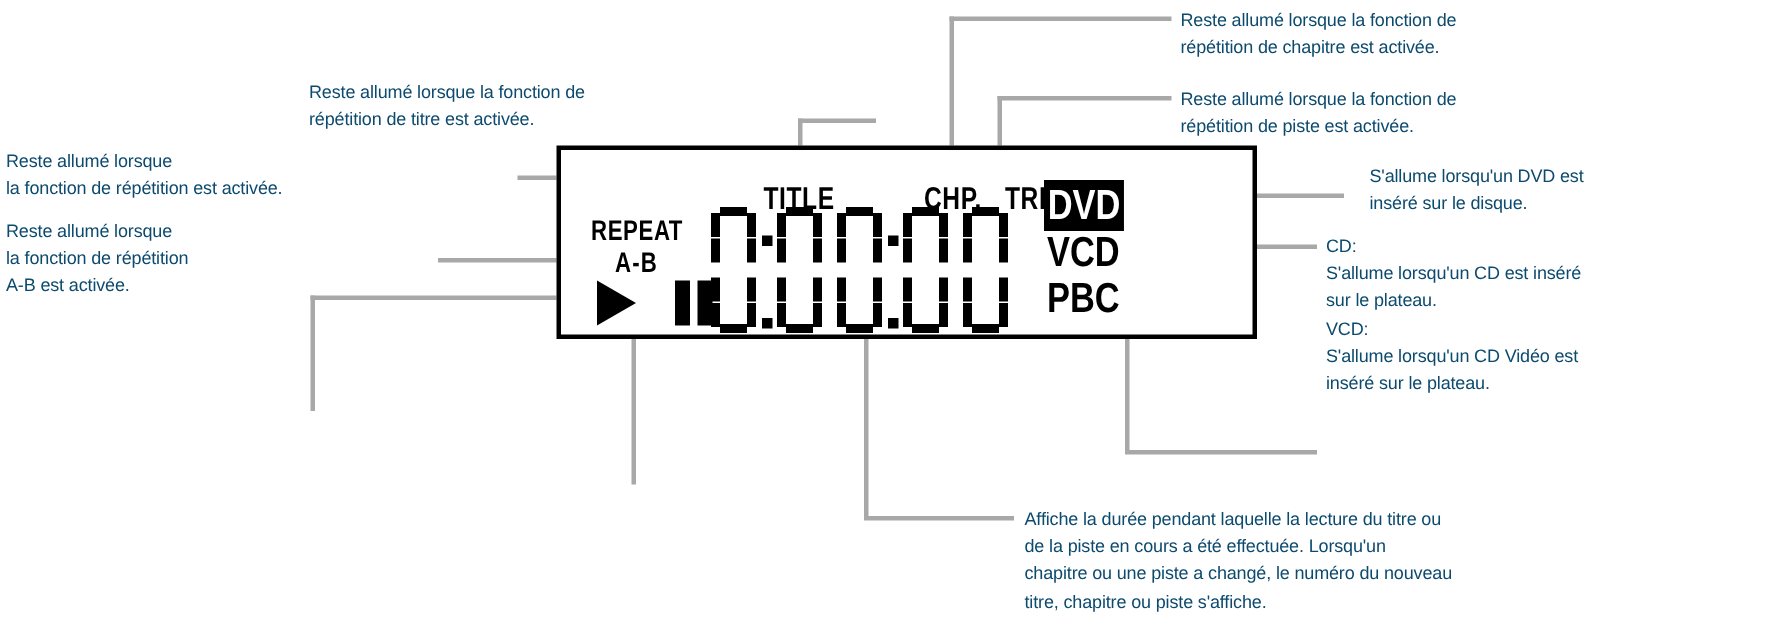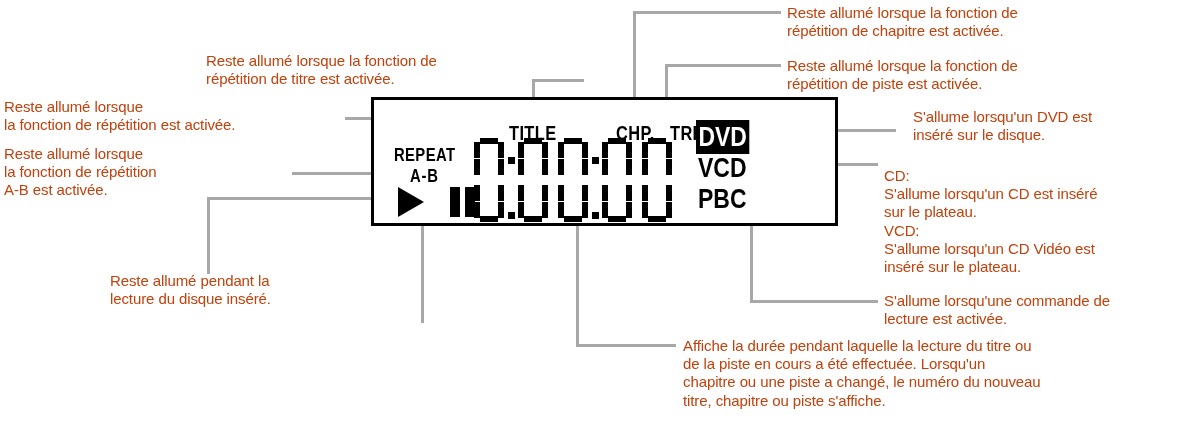--- a/index.html
+++ b/index.html
@@ -6,25 +6,25 @@
   body{
     font-family:"Liberation Sans", sans-serif;
     width:1190px;height:426px;position:relative;overflow:hidden;
     color:#000;
   }
   .stage{position:absolute;left:0;top:0;width:1190px;height:426px;}
 
   
   .note{
     position:absolute;
-    font-size:15px;
+    font-size:12px;
     line-height:18.2px;
     letter-spacing:-0.1px;
     white-space:pre-line;
-    color:#c2410c;
+    color:#0c4a6e;
   }
 
   
   .lead{position:absolute;background:#a8a8a8;}
   .lead.h{height:3px;}
   .lead.v{width:3px;}
 
   
   .panel{
     position:absolute;
@@ -305,32 +305,28 @@
 
   <div class="note" style="left:787px;top:4px;width:400px;">Reste allumé lorsque la fonction de
 répétition de chapitre est activée.</div>
 
   <div class="note" style="left:787px;top:57px;width:400px;">Reste allumé lorsque la fonction de
 répétition de piste est activée.</div>
 
   <div class="note" style="left:913px;top:108px;width:278px;">S'allume lorsqu'un DVD est
 inséré sur le disque.</div>
 
-  <div class="note" style="left:884px;top:155px;width:306px;margin-top:12px;">CD:
+  <div class="note" style="left:884px;top:155px;width:306px;">CD:
 S'allume lorsqu'un CD est inséré
 sur le plateau.
 VCD:
 S'allume lorsqu'un CD Vidéo est
 inséré sur le plateau.</div>
 
-  <div class="note" style="left:884px;top:292px;width:306px;">S'allume lorsqu'une commande de
-lecture est activée.</div>
-
-  <div class="note" style="left:110px;top:272px;width:260px;">Reste allumé pendant la
-lecture du disque inséré.</div>
+
 
 
   <div class="note" style="left:683px;top:337px;width:510px;">Affiche la durée pendant laquelle la lecture du titre ou
 de la piste en cours a été  effectuée. Lorsqu'un
 chapitre ou une piste a changé, le numéro du nouveau
 titre, chapitre ou piste s'affiche.</div>
 
 </div>
 
 </body></html>

